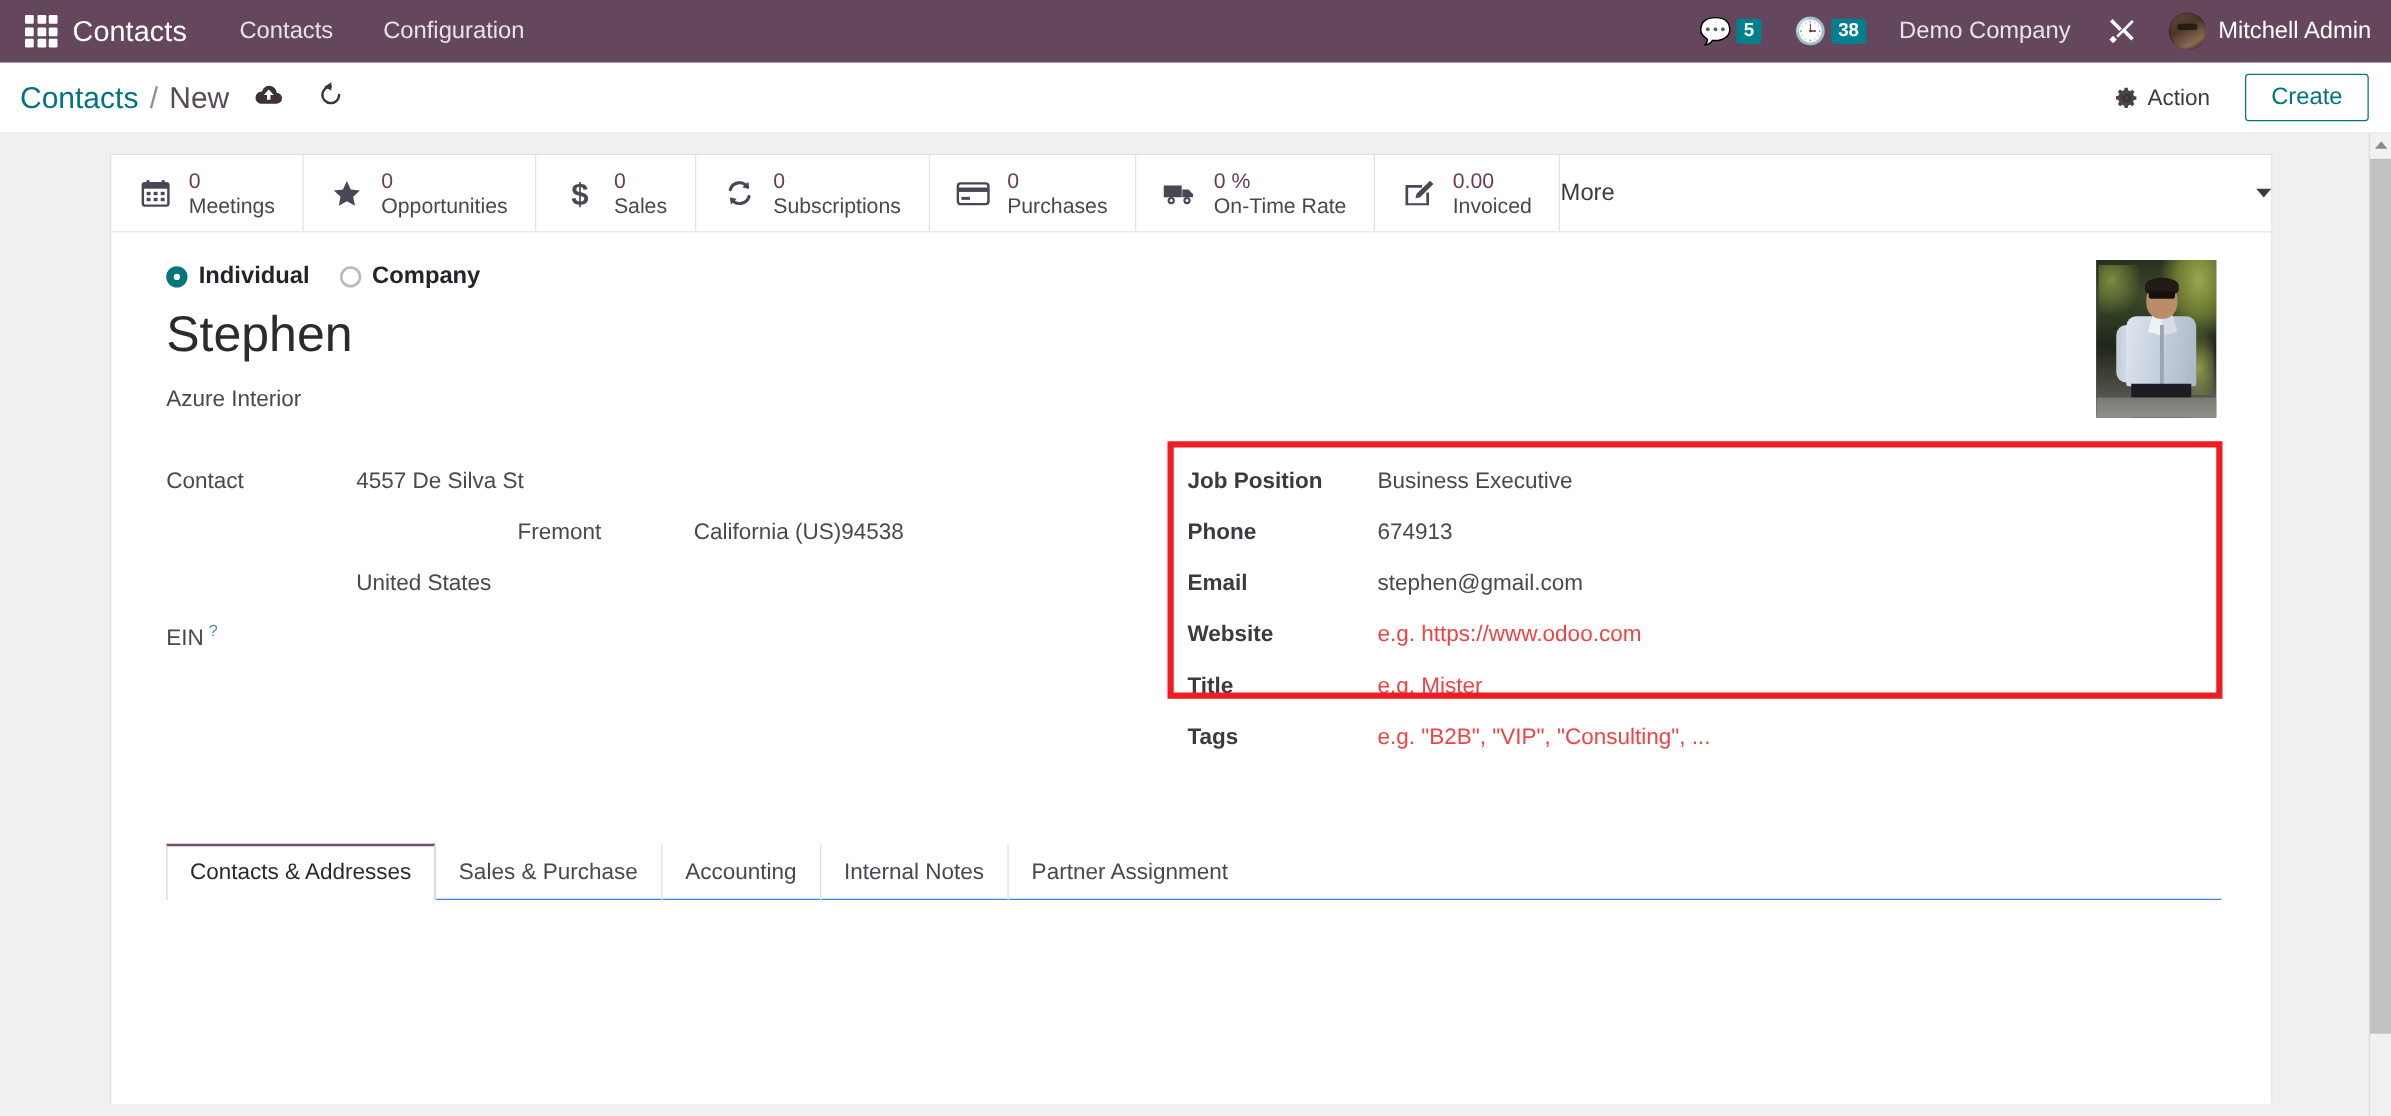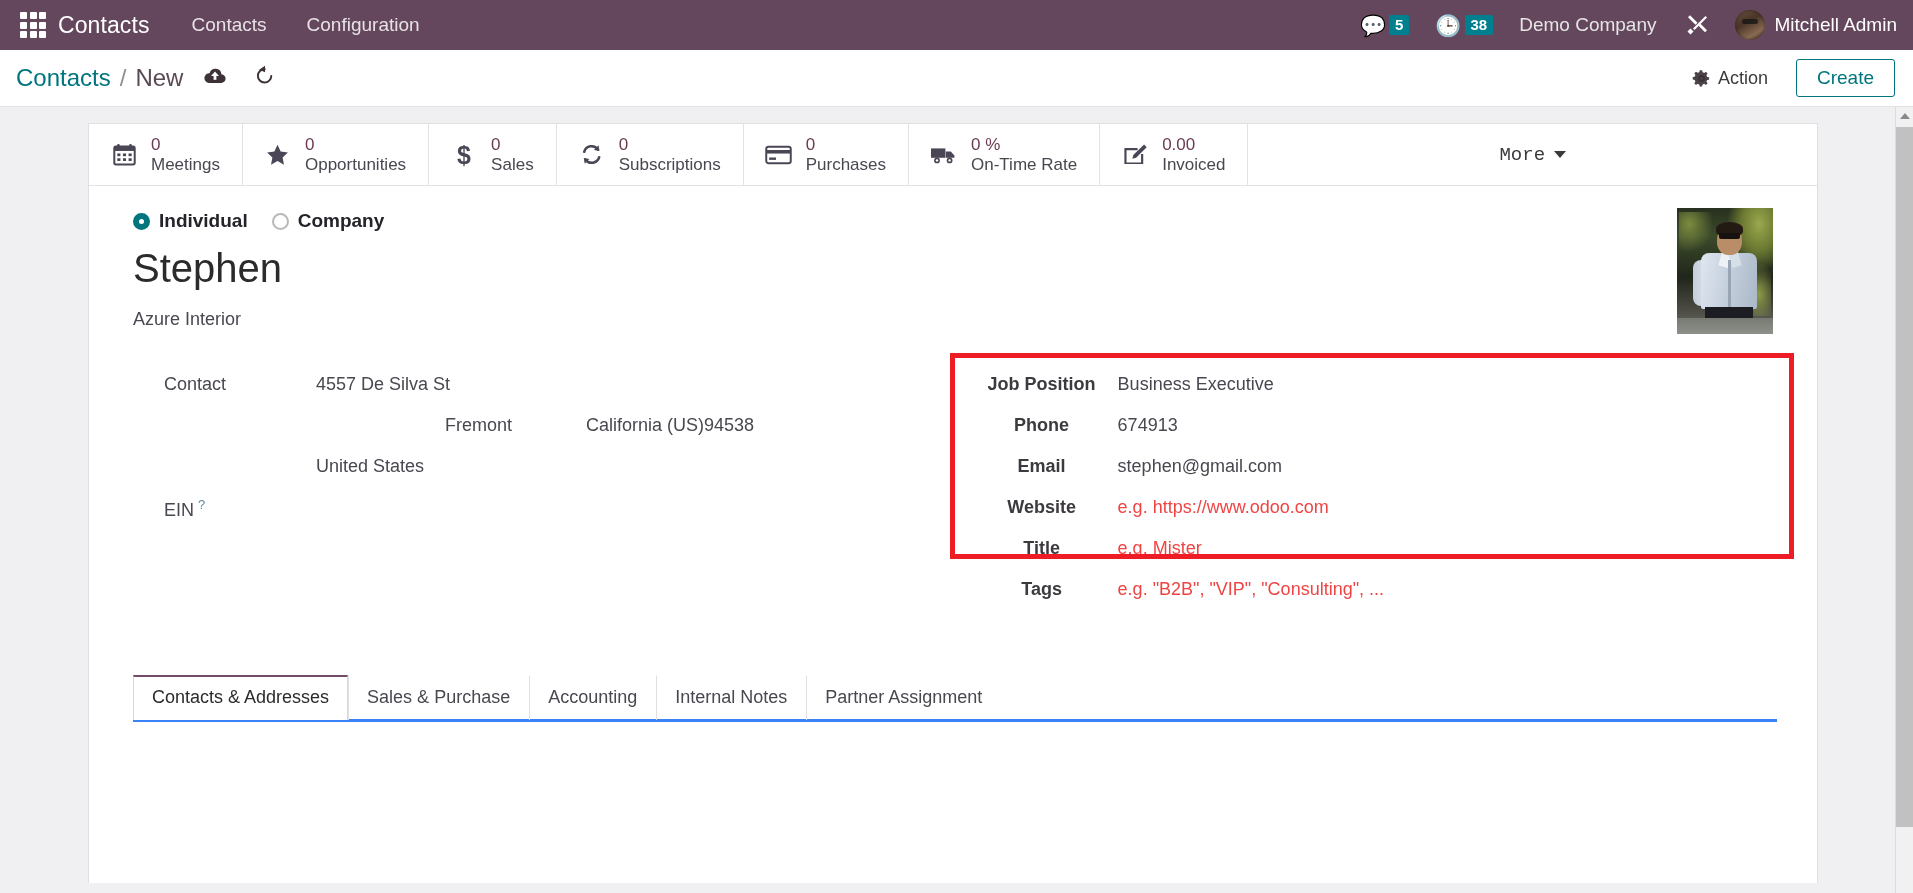--- a/index.html
+++ b/index.html
@@ -182,25 +182,24 @@
     justify-content: center;
     width: 30px;
   }
   .stat-text { display: flex; flex-direction: column; line-height: 1.12; }
   .stat-value { font-size: 17px; color: #6b3a52; }
   .stat-label { font-size: 17px; color: #4a4750; white-space: nowrap; }
   .more-btn {
     flex: 1;
     display: flex;
     align-items: center;
-    justify-content: center;
+    justify-content: space-between;
     font-size: 19px;
     color: #3c3a3e;
     cursor: pointer;
-    font-family: Liberation Mono, monospace;
   }
   .caret {
     display: inline-block;
     margin-left: 9px;
     width: 0; height: 0;
     border-left: 6px solid transparent;
     border-right: 6px solid transparent;
     border-top: 7px solid #3c3a3e;
   }
 
@@ -237,22 +236,22 @@
     line-height: 1.12;
     margin-bottom: 18px;
   }
   .parent-company {
     font-size: 18px;
     color: #4a4750;
     margin-bottom: 44px;
   }
 
   .cols { display: flex; }
-  .col-left { width: 820px; margin-left: 31px; }
-  .col-right { width: 830px; position: relative; text-align: center; }
+  .col-left { width: 820px; }
+  .col-right { width: 830px; position: relative; }
 
   .frow { display: flex; align-items: baseline; min-height: 36px; margin-bottom: 5px; }
   .flabel {
     font-size: 18px;
     color: #3c3a3e;
     font-weight: 600;
     width: 152px;
     flex: none;
   }
   .flabel.plain { font-weight: 400; color: #4a4750; }
@@ -324,21 +323,21 @@
     background: linear-gradient(90deg,#c3cedb,#dde5ee); border-radius:8px; }
   .photo .pants { position:absolute; left:28px; top:99px; width:48px; height:27px;
     background:#1c1d22; }
   .photo .ground { position:absolute; left:0; bottom:0; width:100%; height:16px;
     background: linear-gradient(180deg,#777a72,#8e918a); }
 
   
   .notebook { margin: 54px 0 0 0; padding: 0 0 0 44px; }
   .tabs {
     display: flex;
-    border-bottom: 3px solid #3b82f6;
+    border-bottom: 1px solid #3b82f6;
   }
   .tab {
     font-size: 18px;
     color: #4a4750;
     padding: 11px 18px 12px;
     border: 1px solid transparent;
     border-bottom: none;
     cursor: pointer;
     white-space: nowrap;
     background: transparent;

